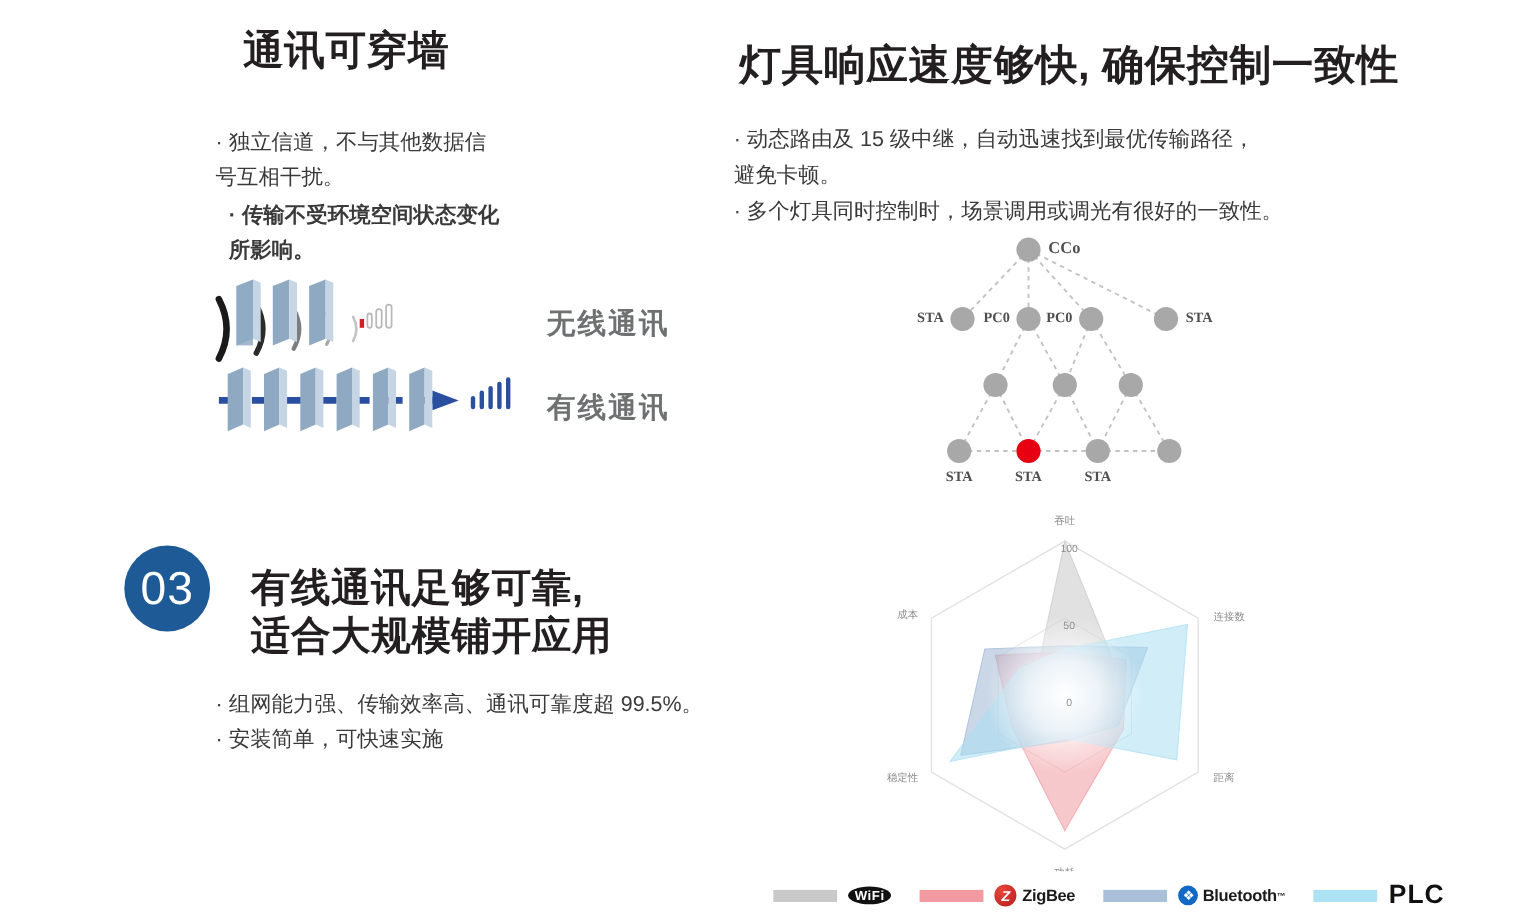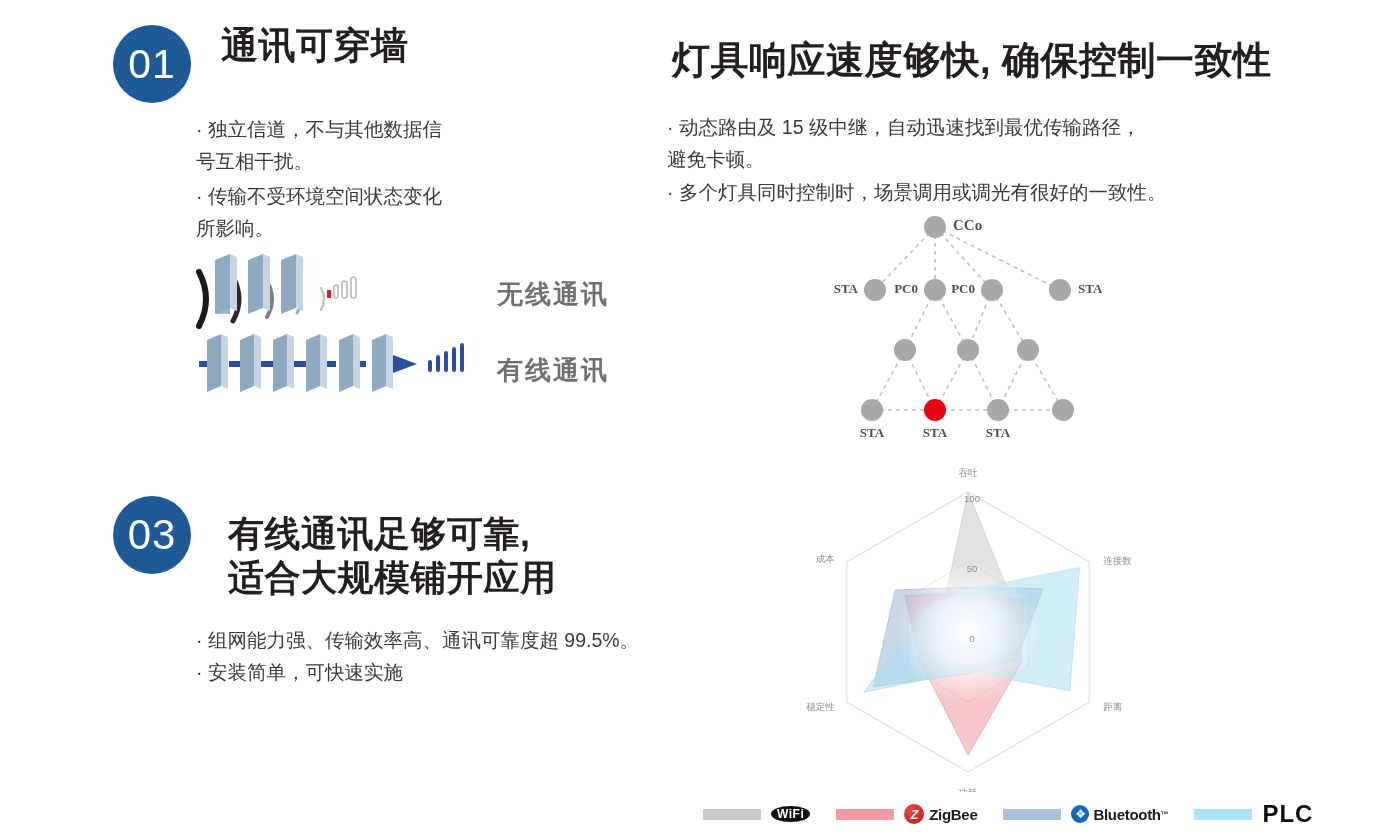--- a/index.html
+++ b/index.html
@@ -101,30 +101,27 @@
   .plc-mark{
     color:#111;font-weight:bold;font-size:24px;letter-spacing:1px;
   }
   .sup{font-size:8px;vertical-align:super;}
 </style>
 </head>
 <body>
 
 <div class="page">
 
-  <div class="badge" style="left:113px;top:25px;width:78px;height:78px;font-size:41px;">
-    <span>01</span>
-  </div>
 
   <div class="heading" style="left:221px;top:23px;font-size:37px;">通讯可穿墙</div>
 
   <div class="body-text" style="left:196px;top:114px;width:350px;">· 独立信道，不与其他数据信
 号互相干扰。</div>
 
-  <div class="body-text" style="left:196px;top:181px;width:350px;">· 传输不受环境空间状态变化
+  <div class="body-text" style="left:208px;top:181px;width:350px;font-weight:bold;">· 传输不受环境空间状态变化
 所影响。</div>
 
   <div class="illus" style="left:185px;top:252px;width:440px;height:145px;">
     <svg width="440" height="145" viewBox="0 0 440 145">
       <defs>
         <linearGradient id="wallg" x1="0" y1="0" x2="1" y2="0">
           <stop offset="0%" stop-color="#9fb6cc"></stop>
           <stop offset="55%" stop-color="#cdd9e6"></stop>
           <stop offset="100%" stop-color="#7f9ab4"></stop>
         </linearGradient>

